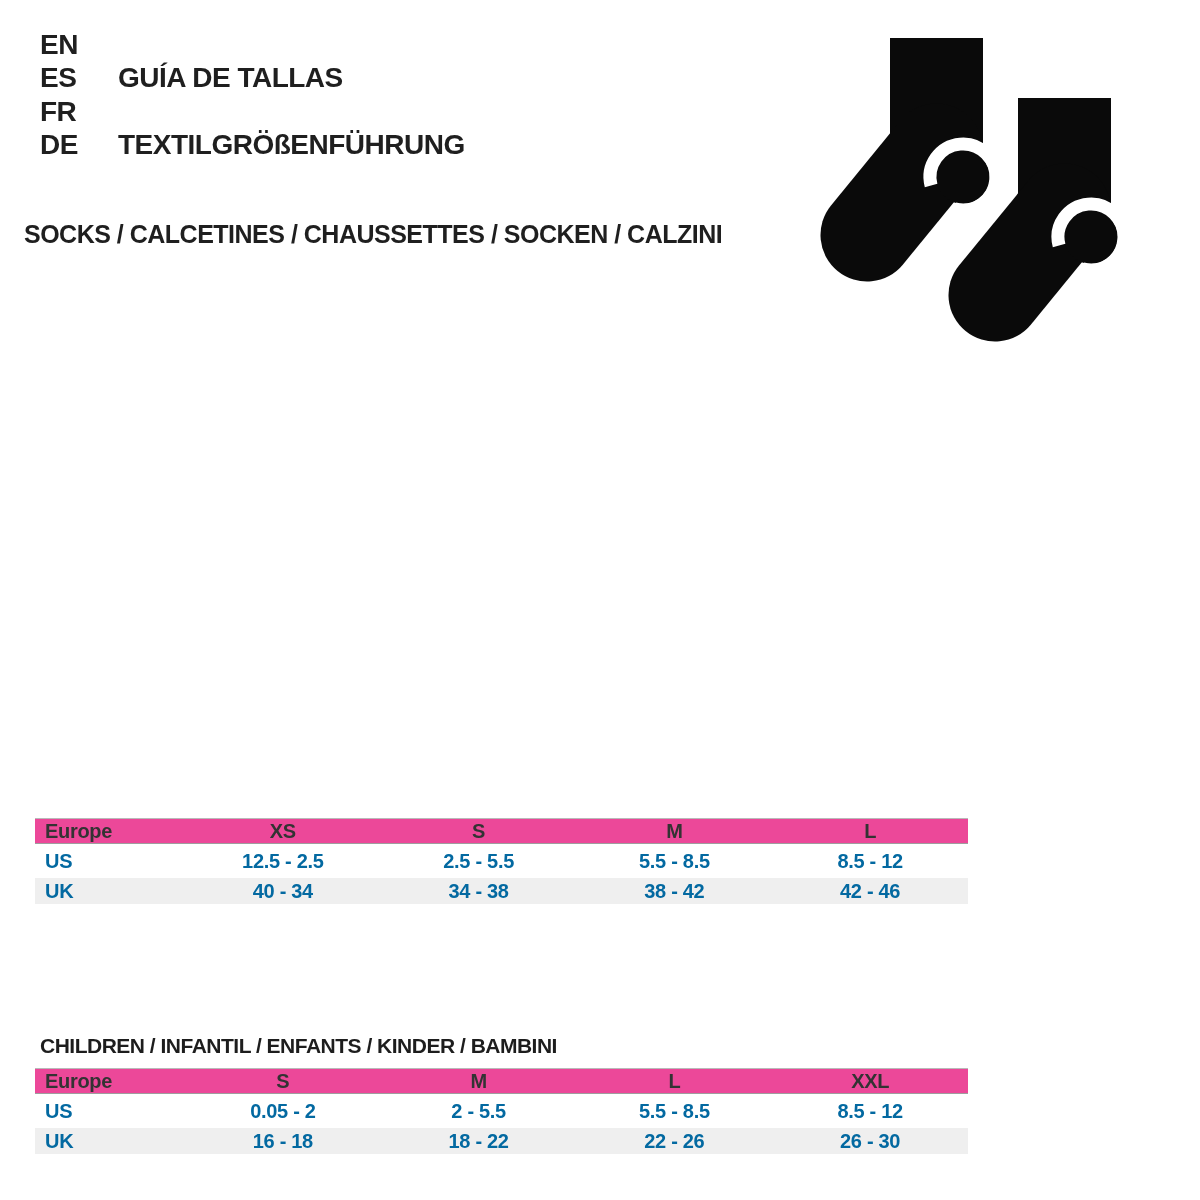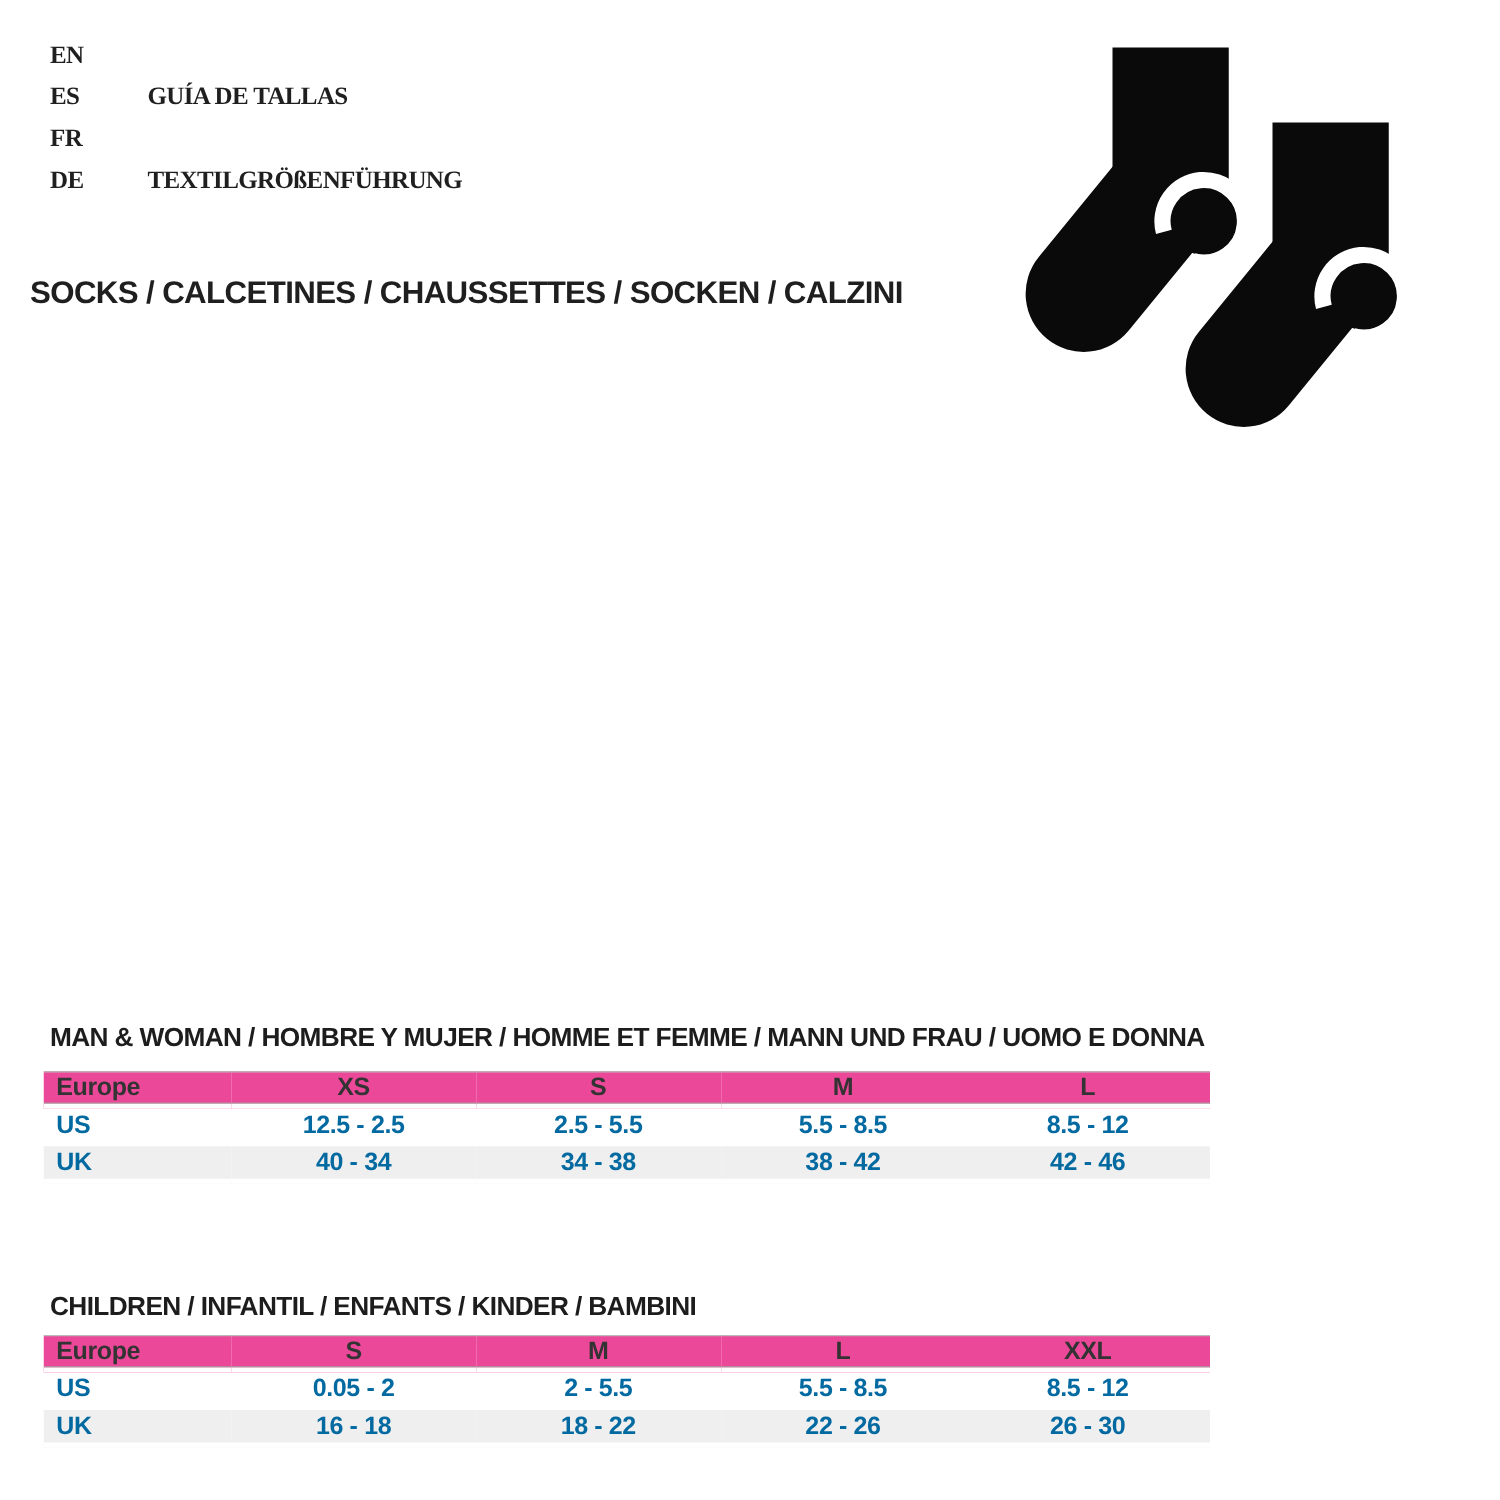--- a/index.html
+++ b/index.html
@@ -16,23 +16,22 @@
 
   
   .lang-block {
     position: absolute;
     left: 40px;
     top: 28px;
   }
   .lang-row {
     display: flex;
     line-height: 33.3px;
-    font-size: 20px;
+    font-size: 28px;
     letter-spacing: -0.5px;
-    font-family: Liberation Serif, serif;
   }
   .lang-code { width: 78px; flex: 0 0 78px; }
   .lang-label { white-space: nowrap; }
 
   
   .category-line {
     position: absolute;
     left: 24px;
     top: 220px;
     font-size: 25px;
@@ -126,21 +125,20 @@
     <g id="sock-shape">
       <rect x="890" y="38" width="93" height="122" fill="#0a0a0a"></rect>
       <path d="M936.5,150 L867,235" stroke="#0a0a0a" stroke-width="93" stroke-linecap="round" fill="none"></path>
       <circle cx="963" cy="177" r="27" fill="#0a0a0a"></circle>
       <path d="M954.5,208.9 A33,33 0 1 0 931.1,185.5" stroke="#ffffff" stroke-width="13" fill="none"></path>
     </g>
     <use href="#sock-shape" transform="translate(128,60)"></use>
   </svg>
 
   <div class="table-wrap adults">
-    <div class="table-title">MAN &amp; WOMAN / HOMBRE Y MUJER / HOMME ET FEMME / MANN UND FRAU / UOMO E DONNA</div>
     <table class="size-table">
       <thead>
         <tr>
           <th class="label-col">Europe</th>
           <th>XS</th>
           <th>S</th>
           <th>M</th>
           <th>L</th>
         </tr>
       </thead>

